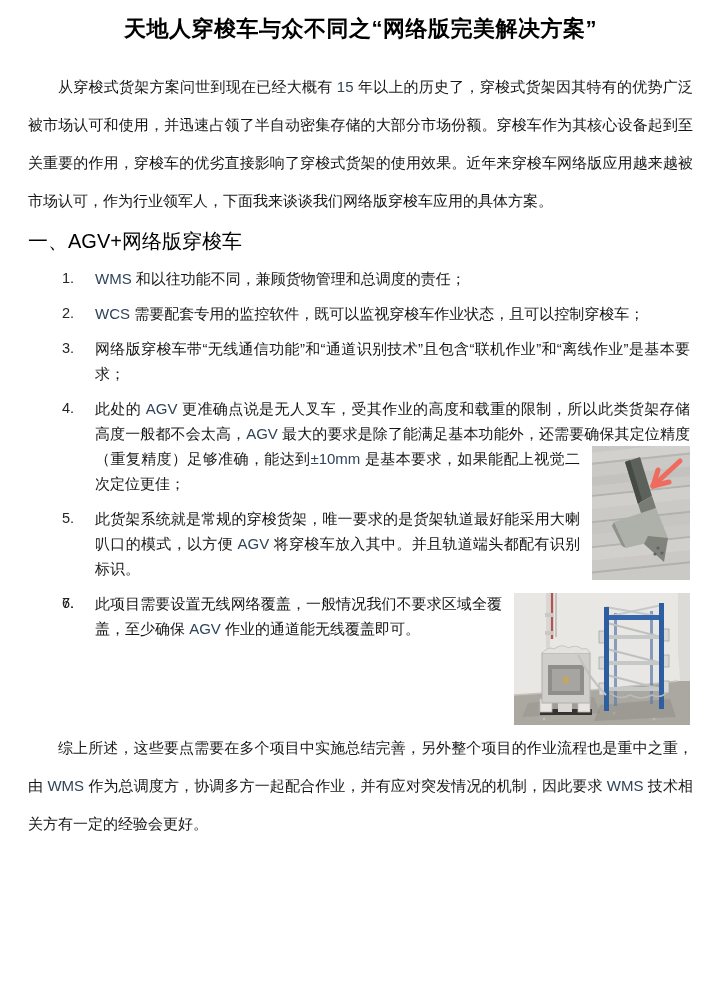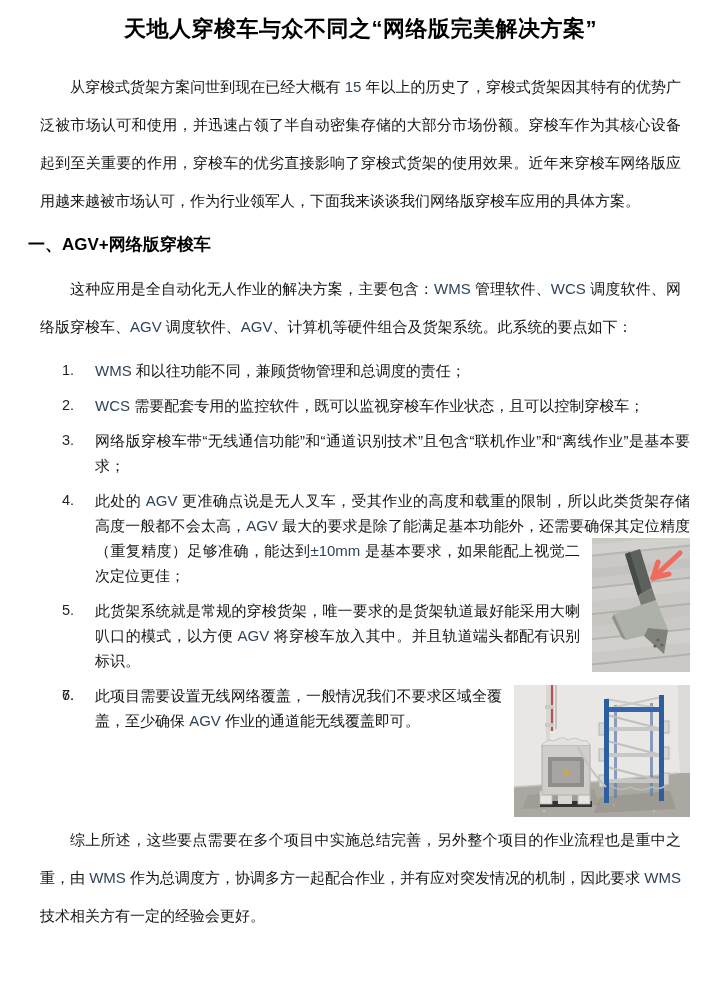--- a/index.html
+++ b/index.html
@@ -19,31 +19,31 @@
   .doc-title {
     margin: 4px 0 0 0;
     font-size: 22px;
     font-weight: bold;
     line-height: 30px;
     text-align: center;
     color: #000000;
     letter-spacing: 0.5px;
   }
   .para {
-    margin: 12px;
+    margin: 0;
     font-size: 15px;
     line-height: 38px;
     text-align: justify;
     text-indent: 2em;
   }
   .para.intro { margin-top: 24px; }
   .section-heading {
     margin: 8px 0 6px 0;
-    font-size: 17px;
-    font-weight: bold;
+    font-size: 20px;
+    font-weight: normal;
     line-height: 26px;
     color: #000000;
   }
   .section-heading .lat { color: #000000; }
   .points {
     margin: 12px 3px 0 0;
     padding: 0 0 0 67px;
     list-style: none;
     counter-reset: pt;
   }
@@ -80,21 +80,20 @@
 <body>
 
 <div class="page">
 
   <h1 class="doc-title">天地人穿梭车与众不同之“网络版完美解决方案”</h1>
 
   <p class="para intro">从穿梭式货架方案问世到现在已经大概有 <span class="lat">15</span> 年以上的历史了，穿梭式货架因其特有的优势广泛被市场认可和使用，并迅速占领了半自动密集存储的大部分市场份额。穿梭车作为其核心设备起到至关重要的作用，穿梭车的优劣直接影响了穿梭式货架的使用效果。近年来穿梭车网络版应用越来越被市场认可，作为行业领军人，下面我来谈谈我们网络版穿梭车应用的具体方案。</p>
 
   <h2 class="section-heading">一、<span class="lat">AGV+</span>网络版穿梭车</h2>
 
-  <p class="para lead">这种应用是全自动化无人作业的解决方案，主要包含：<span class="lat">WMS</span> 管理软件、<span class="lat">WCS</span> 调度软件、网络版穿梭车、<span class="lat">AGV</span> 调度软件、<span class="lat">AGV</span>、计算机等硬件组合及货架系统。此系统的要点如下：</p>
 
   <ol class="points">
     <li>
       <span><span class="lat">WMS</span> 和以往功能不同，兼顾货物管理和总调度的责任；</span>
     </li>
     <li>
       <span><span class="lat">WCS</span> 需要配套专用的监控软件，既可以监视穿梭车作业状态，且可以控制穿梭车；</span>
     </li>
     <li>
       <span>网络版穿梭车带“无线通信功能”和“通道识别技术”且包含“联机作业”和“离线作业”是基本要求；</span>

